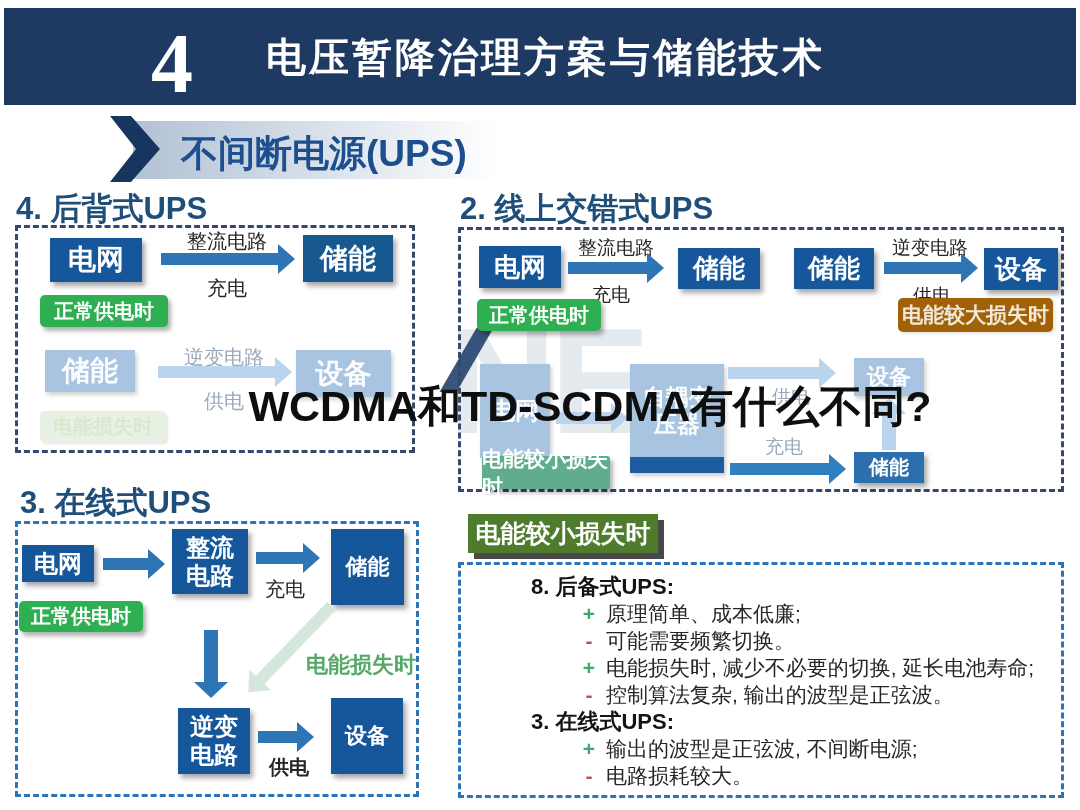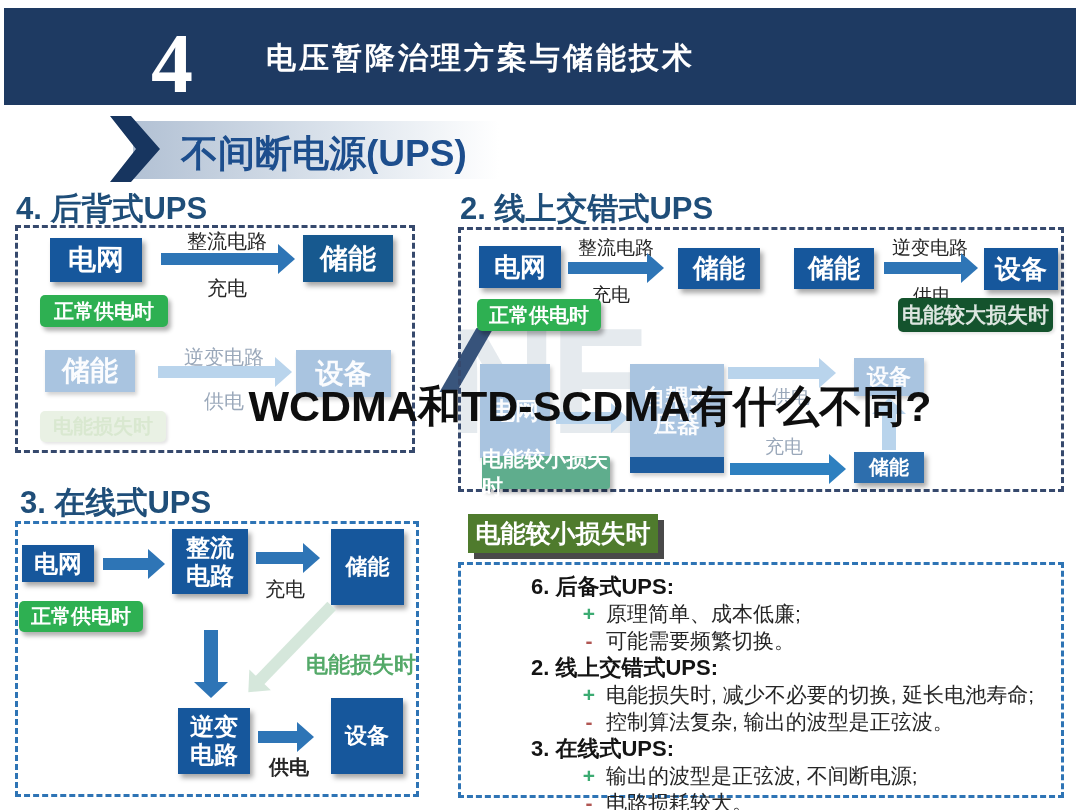--- a/index.html
+++ b/index.html
@@ -5,42 +5,42 @@
   html,body{margin:0;padding:0;background:#fff;}
   .page{position:relative;width:1080px;height:810px;background:#ffffff;overflow:hidden;
         font-family:"Liberation Sans","DejaVu Sans",sans-serif;}
 
   
   .topbar{position:absolute;left:4px;top:8px;width:1072px;height:97px;background:#1e3a62;}
   .topnum{position:absolute;left:126px;top:10px;width:84px;height:93px;color:#fff;
           font-family:"Liberation Serif","DejaVu Serif",serif;font-size:84px;font-weight:700;
           text-align:center;line-height:92px;}
   .toptitle{position:absolute;left:262px;top:0;height:70px;line-height:99px;color:#fff;
-            font-size:30px;font-weight:800;letter-spacing:3px;white-space:nowrap;}
+            font-size:40px;font-weight:800;letter-spacing:3px;white-space:nowrap;}
 
   
   .banner-strip{position:absolute;left:133px;top:121px;width:398px;height:58px;
                 background:linear-gradient(90deg,#b2c1d4 0%,#dfe6ee 55%,#ffffff 92%);}
   .banner-chevron{position:absolute;left:110px;top:116px;width:50px;height:66px;background:#17355f;
                   clip-path:polygon(0 0,42% 0,100% 50%,42% 100%,0 100%,52% 50%);}
   .banner-title{position:absolute;left:181px;top:129px;font-size:37px;font-weight:800;color:#1d4e8d;
                 white-space:nowrap;}
 
   
   .sec-h{position:absolute;font-size:31px;font-weight:800;color:#1f4e79;white-space:nowrap;}
   .dash{position:absolute;border:3px dashed #36496d;box-sizing:border-box;}
   .dash.blue{border-color:#2e74b5;}
   .bx{position:absolute;display:flex;align-items:center;justify-content:center;text-align:center;
       color:#fff;font-weight:700;background:#16579c;box-shadow:3px 4px 5px rgba(0,0,0,.35);}
   .bx.light{background:#a9c4e0;color:rgba(255,255,255,.95);box-shadow:2px 3px 4px rgba(0,0,0,.18);}
   .bx.mid{background:#2d6ead;}
   .pill{position:absolute;display:flex;align-items:center;justify-content:center;color:#fff;
         font-weight:700;background:#2eb052;border-radius:5px;box-shadow:3px 4px 4px rgba(0,0,0,.3);}
   .pill.faded{background:#e9f1e4;color:#d9e8d0;box-shadow:2px 2px 3px rgba(0,0,0,.10);}
-  .pill.faded2{background:#14532d;color:rgba(255,255,255,.85);box-shadow:2px 2px 3px rgba(0,0,0,.10);}
+  .pill.faded2{background:#a16207;color:rgba(255,255,255,.85);box-shadow:2px 2px 3px rgba(0,0,0,.10);}
   .pill.sea{background:#5fad8d;border-radius:3px;}
   .lbl{position:absolute;font-size:20px;color:#262626;white-space:nowrap;}
   .lbl.c{transform:translateX(-50%);}
   .lbl.gray{color:#9aa8ba;}
   .lbl.greenb{color:#54a969;font-weight:800;font-size:22px;}
   .lbl.blackb{font-weight:800;}
 
   
   .ar{position:absolute;height:30px;}
   .ar i{display:block;}
@@ -200,30 +200,29 @@
   <div class="bx" style="left:178px;top:708px;width:72px;height:66px;font-size:24px;line-height:28px;padding:0 12px;box-sizing:border-box;">逆变电路</div>
   <div class="ar" style="left:258px;top:722px;width:56px;">
       <i class="bar"></i>
       <i class="head"></i>
     </div>
   <div class="lbl c blackb" style="left:289px;top:754px;">供电</div>
   <div class="bx" style="left:331px;top:698px;width:72px;height:76px;font-size:22px;">设备</div>
 
   <div class="pc-head">电能较小损失时</div>
   <div class="pc-box">
-    <div class="pc-title">6. 后备式UPS:</div>
+    <div class="pc-title">8. 后备式UPS:</div>
     <div class="pc-line">
       <span class="pc-sign plus">+</span>
       <span>原理简单、成本低廉;</span>
     </div>
     <div class="pc-line">
       <span class="pc-sign minus">-</span>
       <span>可能需要频繁切换。</span>
     </div>
-    <div class="pc-title">2. 线上交错式UPS:</div>
     <div class="pc-line">
       <span class="pc-sign plus">+</span>
       <span>电能损失时, 减少不必要的切换, 延长电池寿命;</span>
     </div>
     <div class="pc-line">
       <span class="pc-sign minus">-</span>
       <span>控制算法复杂, 输出的波型是正弦波。</span>
     </div>
     <div class="pc-title">3. 在线式UPS:</div>
     <div class="pc-line">

